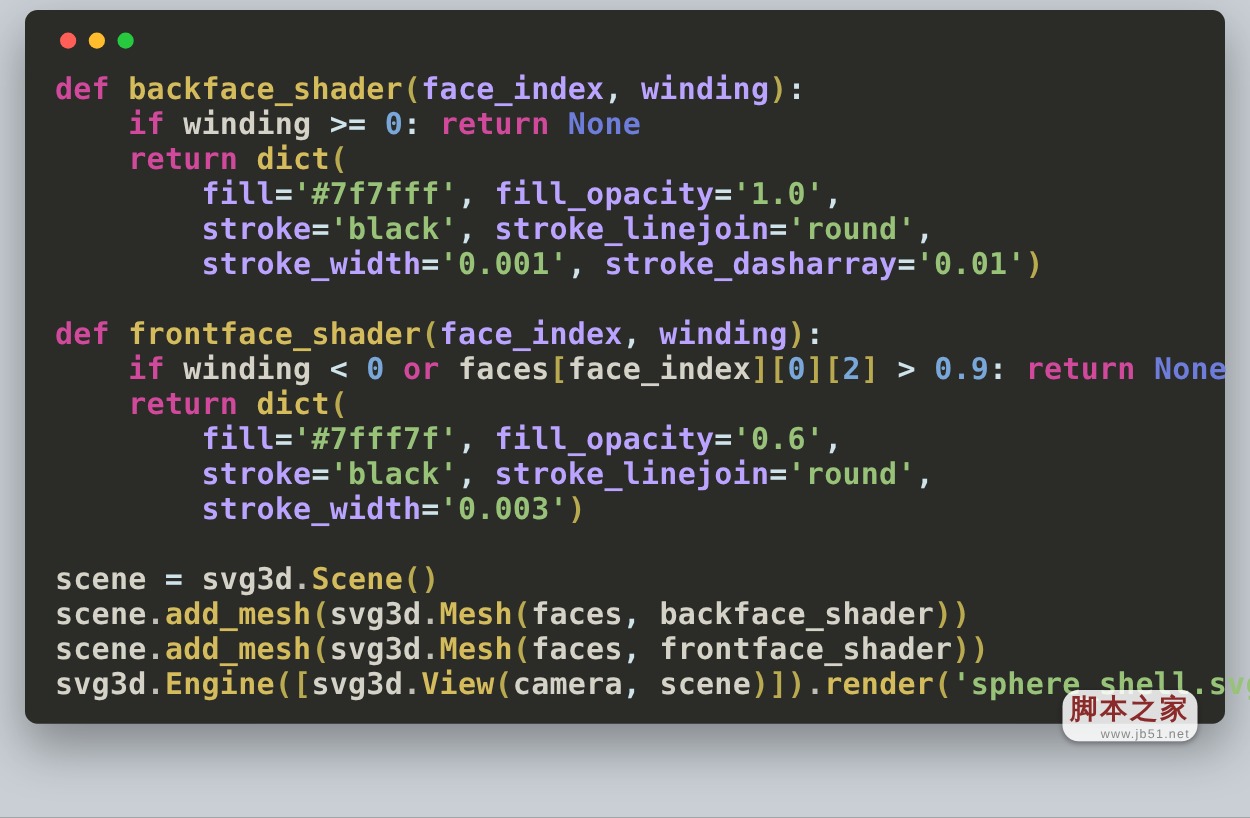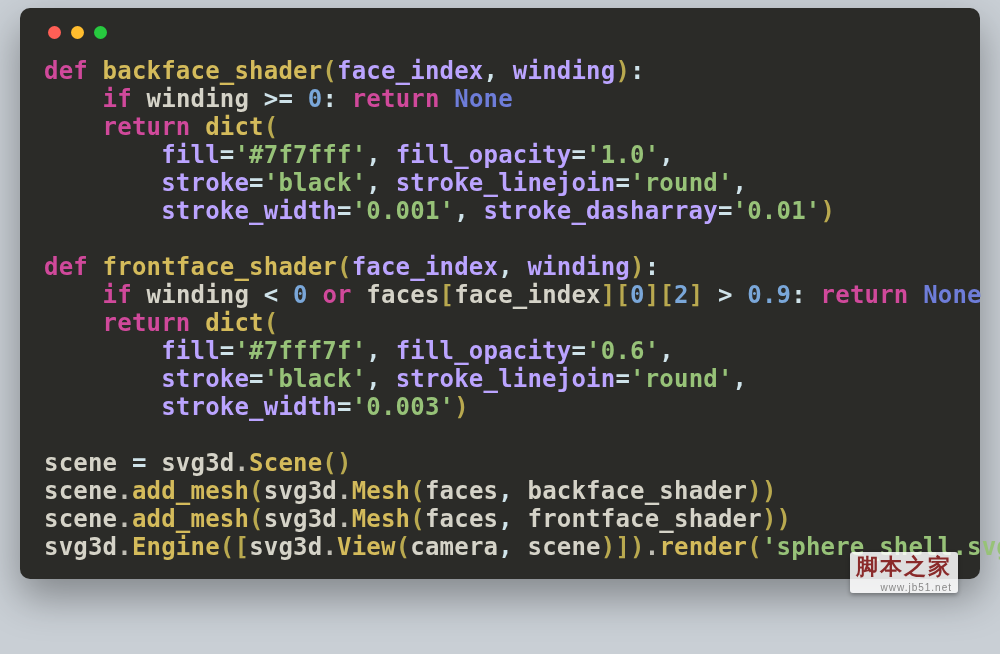--- a/index.html
+++ b/index.html
@@ -3,21 +3,21 @@
 <meta charset="utf-8">
 <style>
 * { margin:0; padding:0; box-sizing:border-box; }
 html,body { width:1000px; height:654px; background:#c9cfd5; font-family:"SF Mono","Consolas","DejaVu Sans Mono",monospace; overflow:hidden; }
 .window { margin:8px 20px 20px 20px; background:#2b2b28; border-radius:10px; box-shadow:0 18px 40px rgba(0,0,0,0.35); padding:14px 24px 18px 24px; position:relative; }
 .titlebar { display:flex; gap:10px; align-items:center; padding:4px 0 18px 4px; }
 .dot { width:13px; height:13px; border-radius:50%; display:inline-block; }
 .dot.red{background:#ff5f56;} .dot.yellow{background:#ffbd2e;} .dot.green{background:#27c93f;}
 .code { font-size:24px; line-height:28px; white-space:pre; color:#cccac2; letter-spacing:0.2px;font-weight:bold; }
 .kw{color:#d0499b;} .fn{color:#d4bb5b;} .pn{color:#bba4ff;} .pr{color:#cfe3ea;} .br{color:#b9a94f;} .nm{color:#7aa7d9;} .lit{color:#6e7dd9;} .str{color:#97c278;} .id{color:#d5d3c8;} .dot-op{color:#bfbdb4;}
-.watermark{position:absolute;right:22px;bottom:-14px;background:rgba(255,255,255,0.85);color:#8a2a2a;font-family:"SimSun","Songti SC",serif;font-size:22px;font-weight:bold;padding:0 6px;border-radius:3px;letter-spacing:2px; box-shadow:0 2px 4px rgba(0,0,0,.3);}
+.watermark{position:absolute;right:22px;bottom:-14px;background:rgba(255,255,255,0.85);color:#8a2a2a;font-family:"SimSun","Songti SC",serif;font-size:22px;font-weight:bold;padding:0 6px;border-radius:13px;letter-spacing:2px; box-shadow:0 2px 4px rgba(0,0,0,.3);}
 .watermark small{display:block;font-size:10px;color:#888;font-family:sans-serif;letter-spacing:1px;text-align:right;font-weight:normal;}
 </style>
 </head>
 <body>
 
 <div class="window">
   <div class="titlebar">
     <span class="dot red"></span>
     <span class="dot yellow"></span>
     <span class="dot green"></span>

